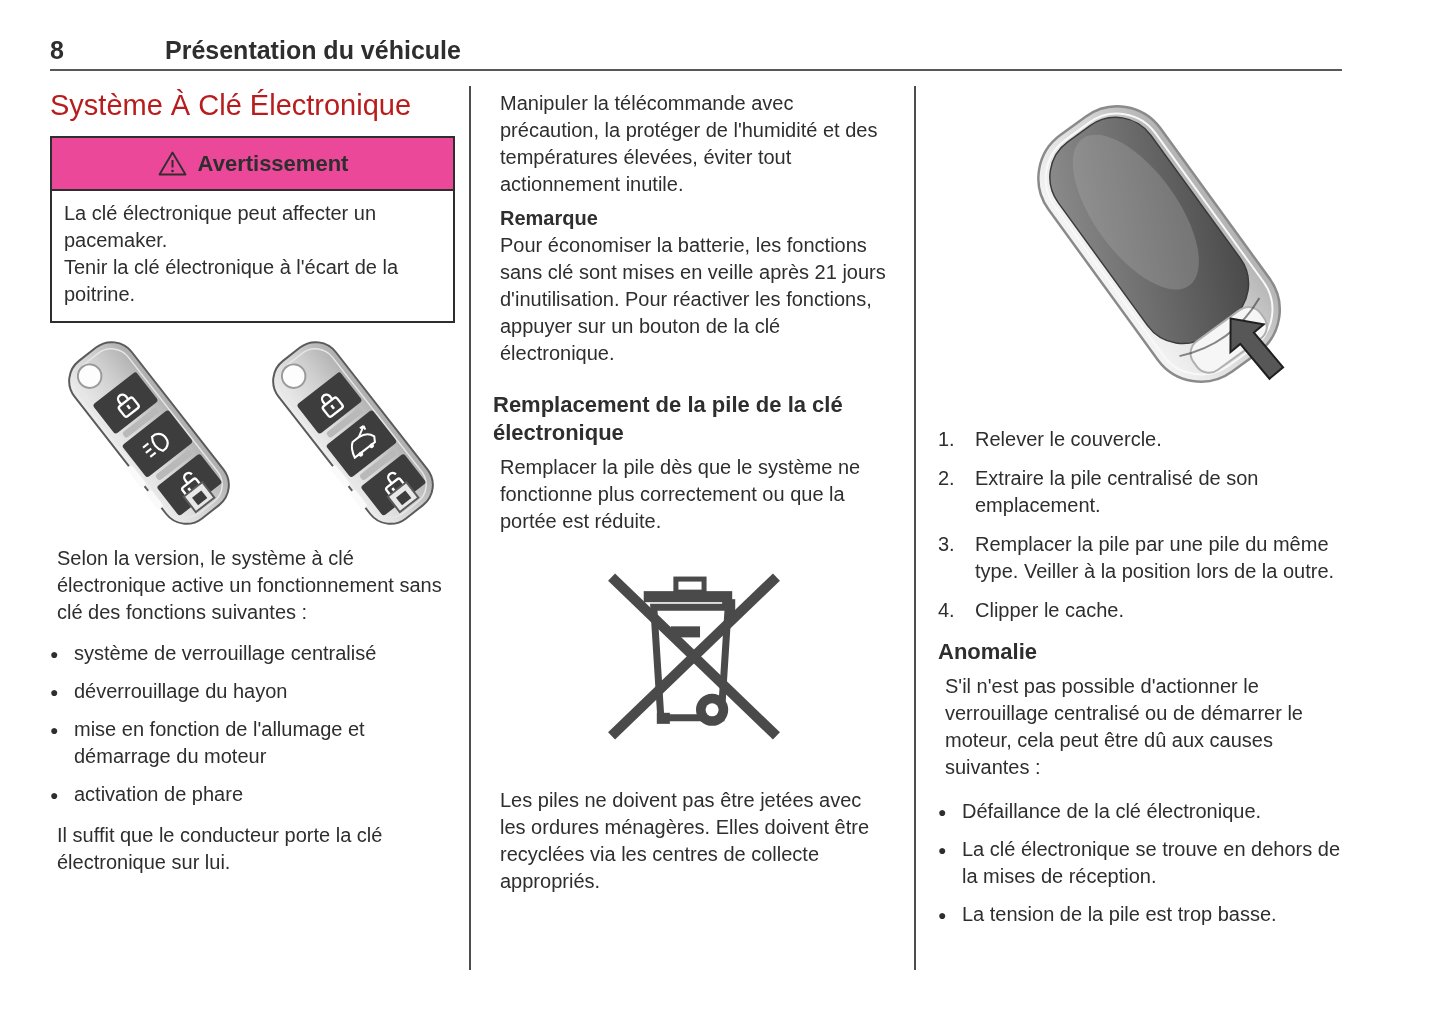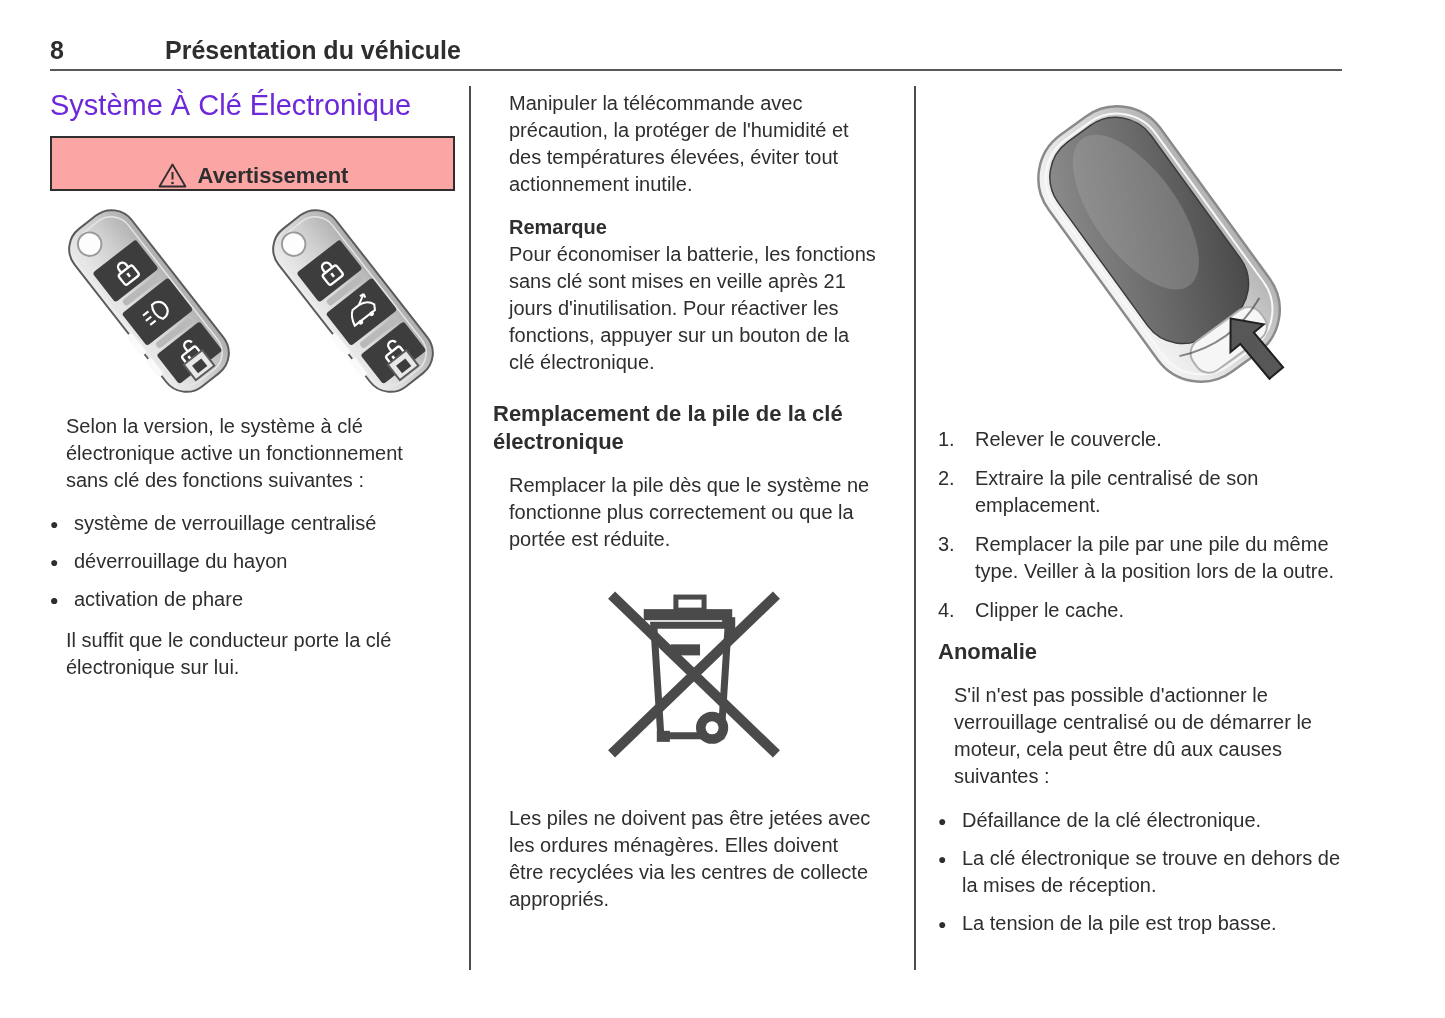--- a/index.html
+++ b/index.html
@@ -19,32 +19,32 @@
 
   
   .cols { position:absolute; left:50px; top:84px; width:1295px; height:886px; display:flex; align-items:stretch; }
   .vdiv { width:2px; background:#4d4d4d; }
   .vdiv.d1 { margin:2px 22px 0 14px; }
   .vdiv.d2 { margin:2px 22px 0 20px; }
   .col-left  { width:405px; }
   .col-mid   { width:401px; }
   .col-right { flex:1; }
 
-  p { margin:16px; font-size:20px; line-height:27px; }
+  p { margin:7px; font-size:20px; line-height:27px; }
   .block { display:block; }
   .bold { font-weight:bold; }
 
-  h1.sec-title { font-size:29px; font-weight:normal; line-height:34px; margin:4px 0 0; color:#6d28d9; }
+  h1.sec-title { font-size:29px; font-weight:normal; line-height:34px; margin:4px 0 0; color:#b91c1c; }
   h3.sub-title { font-size:22px; font-weight:bold; line-height:28px; margin:24px 0 7px; }
 
   
   .warnbox { margin-top:14px; }
   .warnhead {
-    border:2px solid #2e2e2e; background:#fca5a5;
-    height:51px; display:flex; align-items:flex-end; justify-content:center; gap:10px;
+    border:2px solid #2e2e2e; background:#ec4899;
+    height:51px; display:flex; align-items:center; justify-content:center; gap:10px;
     font-size:22px; font-weight:bold;
   }
   .warnbody { border:2px solid #2e2e2e; border-top:none; padding:9px 12px 13px 12px; font-size:20px; line-height:27px; }
 
   
   .fobs { margin-top:12px; height:196px; display:flex; gap:6px; justify-content:flex-start; }
   .weee-wrap { display:flex; justify-content:center; margin:30px 0 36px; }
   .keyimg { height:312px; margin:4px 0 26px; display:flex; justify-content:flex-start; padding-left:58px; }
 
   
@@ -76,20 +76,24 @@
       <h1 class="sec-title">Système À Clé Électronique</h1>
 
       <div class="warnbox">
         <div class="warnhead">
           <svg width="31" height="27" viewBox="0 0 31 27">
             <path d="M15.5 2.5 L28.5 24.5 L2.5 24.5 Z" fill="none" stroke="#2e2e2e" stroke-width="1.8" stroke-linejoin="round"></path>
             <line x1="15.5" y1="10" x2="15.5" y2="17.5" stroke="#2e2e2e" stroke-width="2"></line>
             <circle cx="15.5" cy="21" r="1.3" fill="#2e2e2e"></circle>
           </svg>
           <span>Avertissement</span>
+        </div>
+        <div class="warnbody">
+          <span class="block">La clé électronique peut affecter un pacemaker.</span>
+          <span class="block">Tenir la clé électronique à l'écart de la poitrine.</span>
         </div>
       </div>
 
       <div class="fobs">
         <svg width="198" height="196" viewBox="0 0 200 200">
           <defs>
             <linearGradient id="fg1" x1="0" y1="0" x2="1" y2="0">
               <stop offset="0" stop-color="#ededed"></stop>
                 <stop offset="0.55" stop-color="#cfcfcf"></stop>
                 <stop offset="1" stop-color="#aeaeae"></stop>
@@ -164,21 +168,21 @@
             <rect x="-6" y="79" width="12" height="10" fill="#3d3d3d"></rect>
           </g>
         </svg>
       </div>
 
       <p class="mt14">Selon la version, le système à clé électronique active un fonctionnement sans clé des fonctions suivantes :</p>
 
       <ul class="blist">
         <li><span class="marker">●</span><span>système de verrouillage centralisé</span></li>
         <li><span class="marker">●</span><span>déverrouillage du hayon</span></li>
-        <li><span class="marker">●</span></li>
+        <li><span class="marker">●</span><span>mise en fonction de l'allumage et démarrage du moteur</span></li>
         <li><span class="marker">●</span><span>activation de phare</span></li>
       </ul>
 
       <p class="mt14">
         <span class="block">Il suffit que le conducteur porte la clé électronique sur lui.</span>
       </p>
     </section>
 
     <div class="vdiv d1"></div>
 

